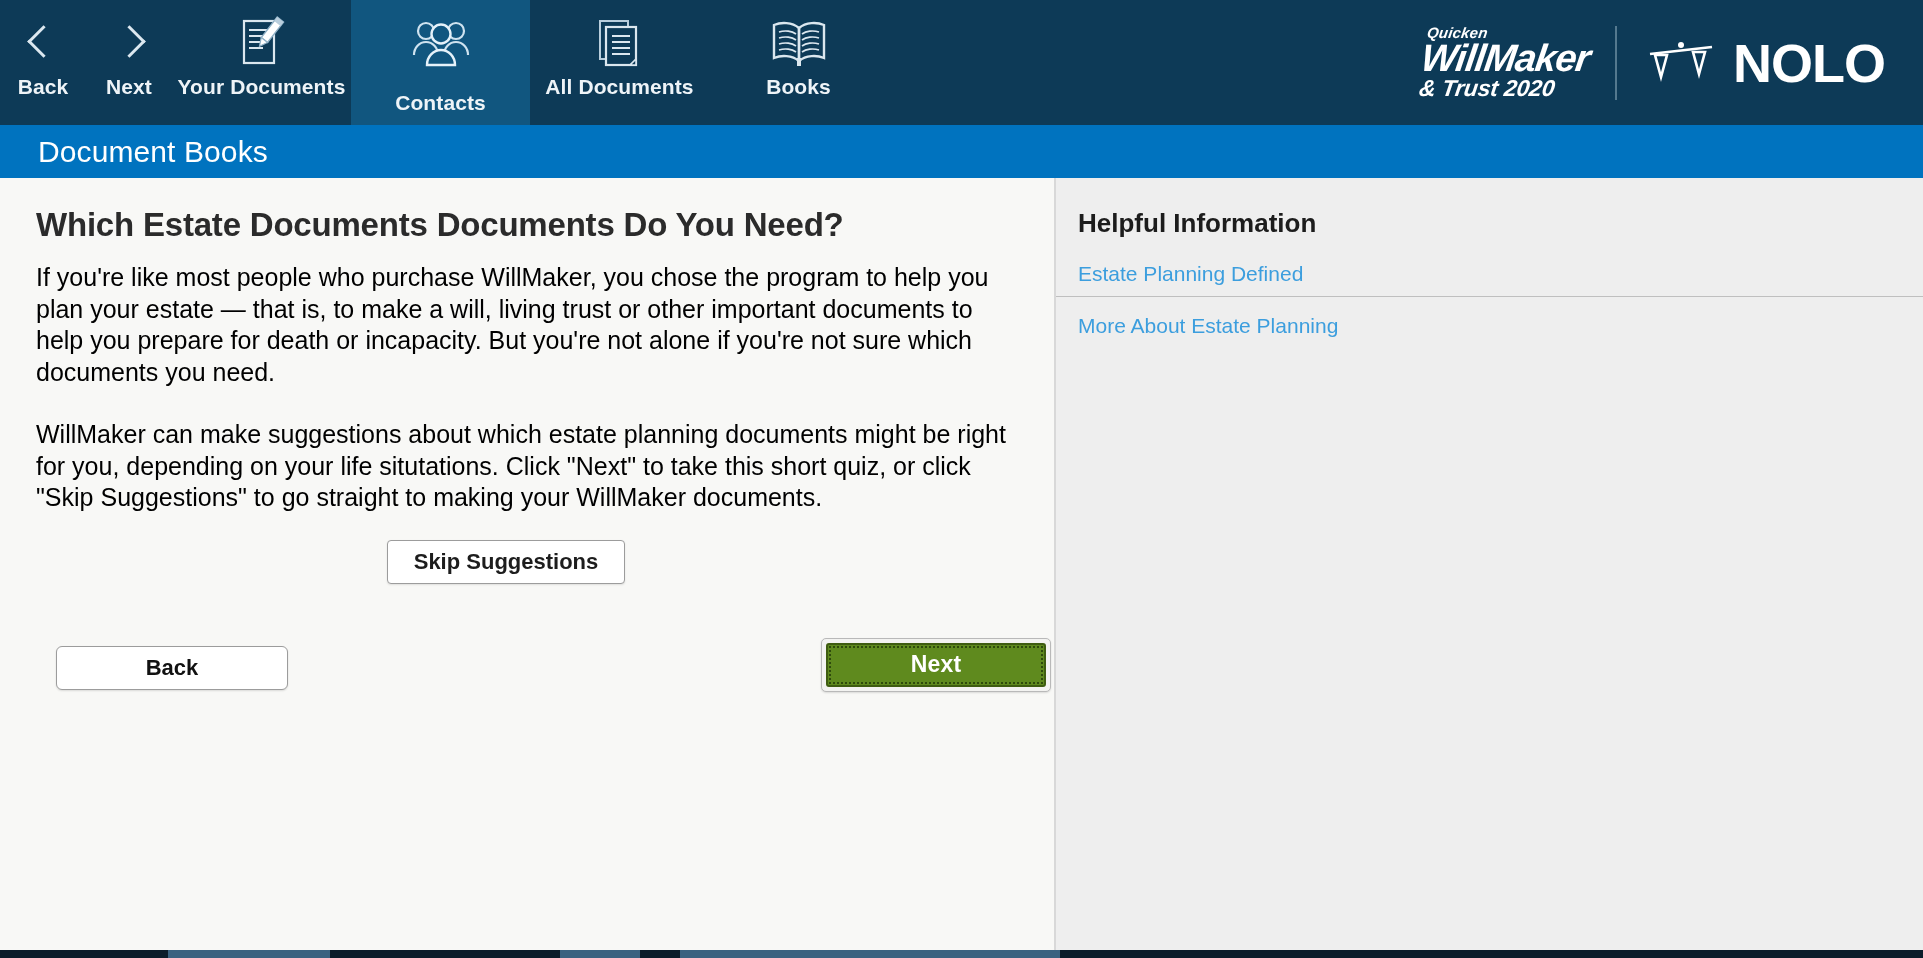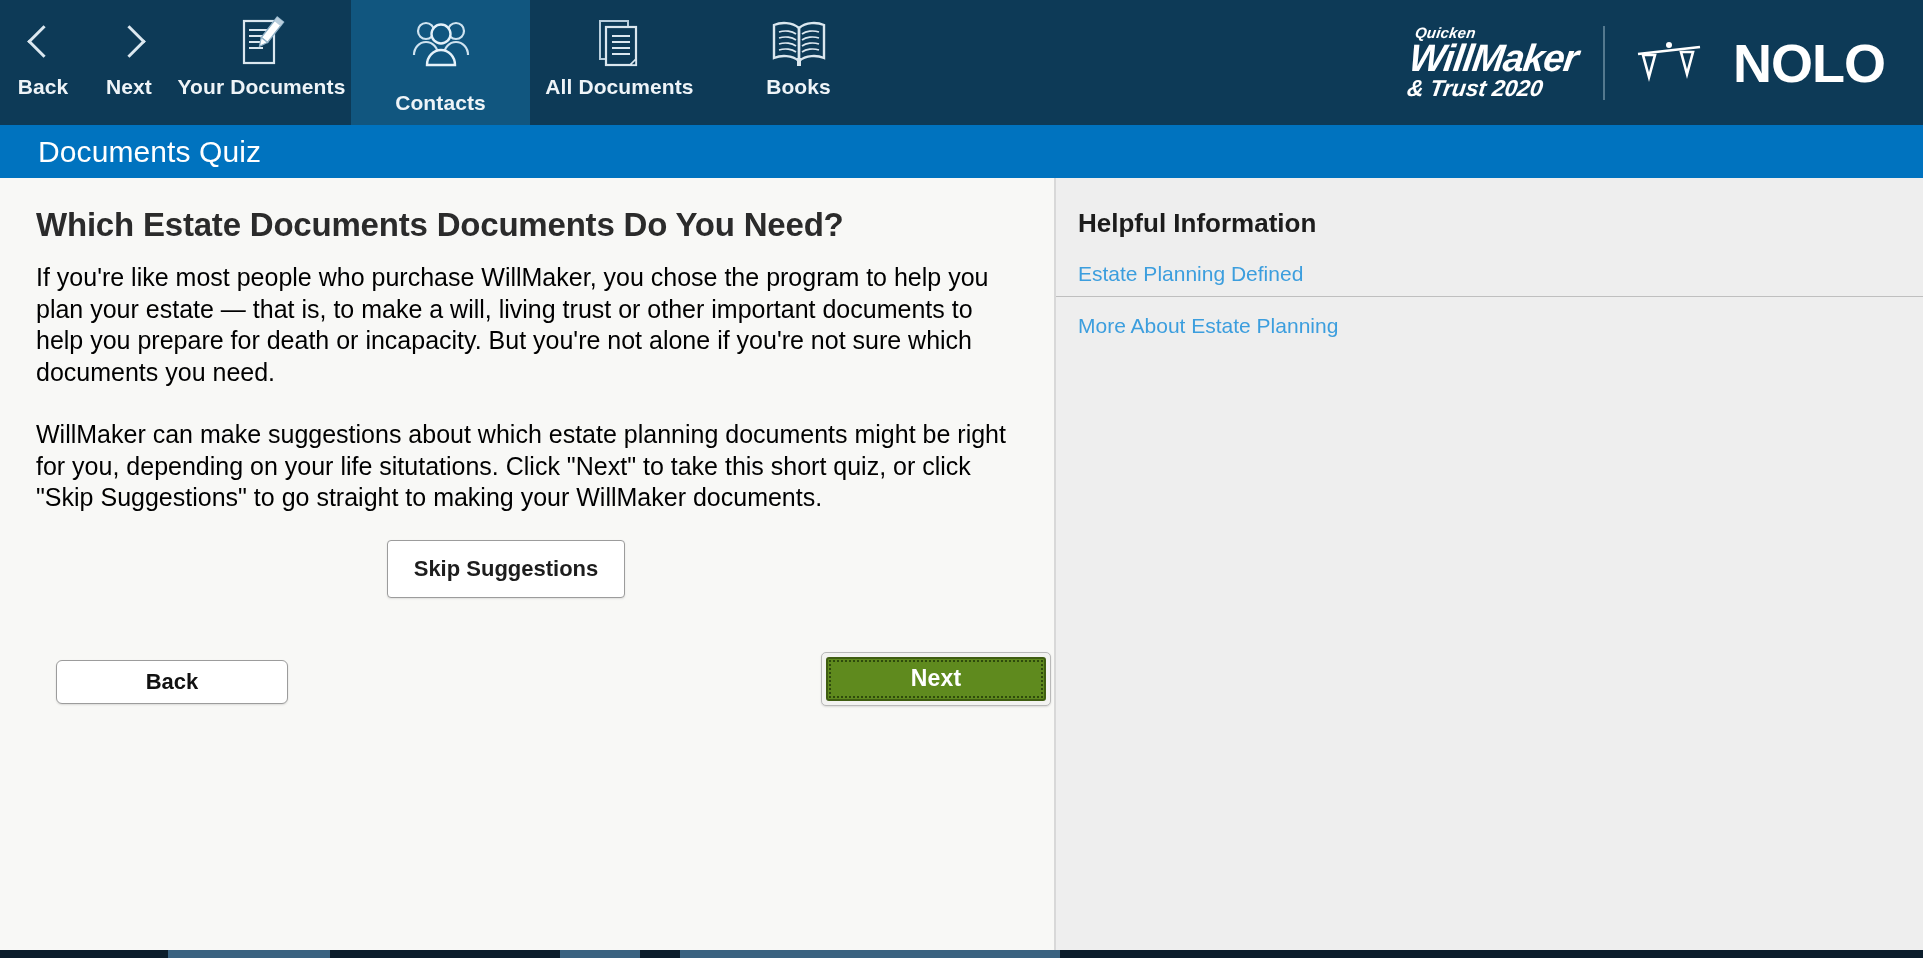--- a/index.html
+++ b/index.html
@@ -125,21 +125,21 @@
   }
   .brand-divider {
     width: 2px;
     height: 74px;
     background: #54798f;
     margin: 0 28px 0 0;
   }
   .nolo {
     display: flex;
     align-items: center;
-    gap: 28px;
+    gap: 16px;
   }
   .nolo-word {
     color: #ffffff;
     font-size: 54px;
     font-weight: bold;
     letter-spacing: -1px;
     line-height: 1;
   }
 
   
@@ -201,21 +201,21 @@
   }
   .btn {
     font-family: "Liberation Sans", sans-serif;
     cursor: pointer;
     box-sizing: border-box;
   }
   .btn-skip {
     background: #ffffff;
     border: 1px solid #9c9c9c;
     border-radius: 4px;
-    padding: 15px 26px;
+    padding: 8px 26px;
     font-size: 22px;
     font-weight: bold;
     color: #1d1d1d;
     box-shadow: 0 1px 2px rgba(0,0,0,.10);
   }
 
   .nav-buttons {
     display: flex;
     align-items: center;
     margin-top: 54px;
@@ -417,21 +417,21 @@
             <polygon points="48,19 60,19 54,41" fill="none" stroke="#ffffff" stroke-width="2.6"></polygon>
           </svg>
         </span>
         <span class="nolo-word">NOLO</span>
       </div>
     </div>
 
   </div>
 
   <div class="titlebar">
-    <span class="titlebar-text">Documents Quiz</span>
+    <span class="titlebar-text">Document Books</span>
   </div>
 
   <div class="content">
 
     <div class="main-pane">
 
       <h1 class="page-title">Which Estate Documents Documents Do You Need?</h1>
 
       <p class="para">If you're like most people who purchase WillMaker, you chose the program to help you plan your estate — that is, to make a will, living trust or other important documents to help you prepare for death or incapacity. But you're not alone if you're not sure which documents you need.</p>
 

